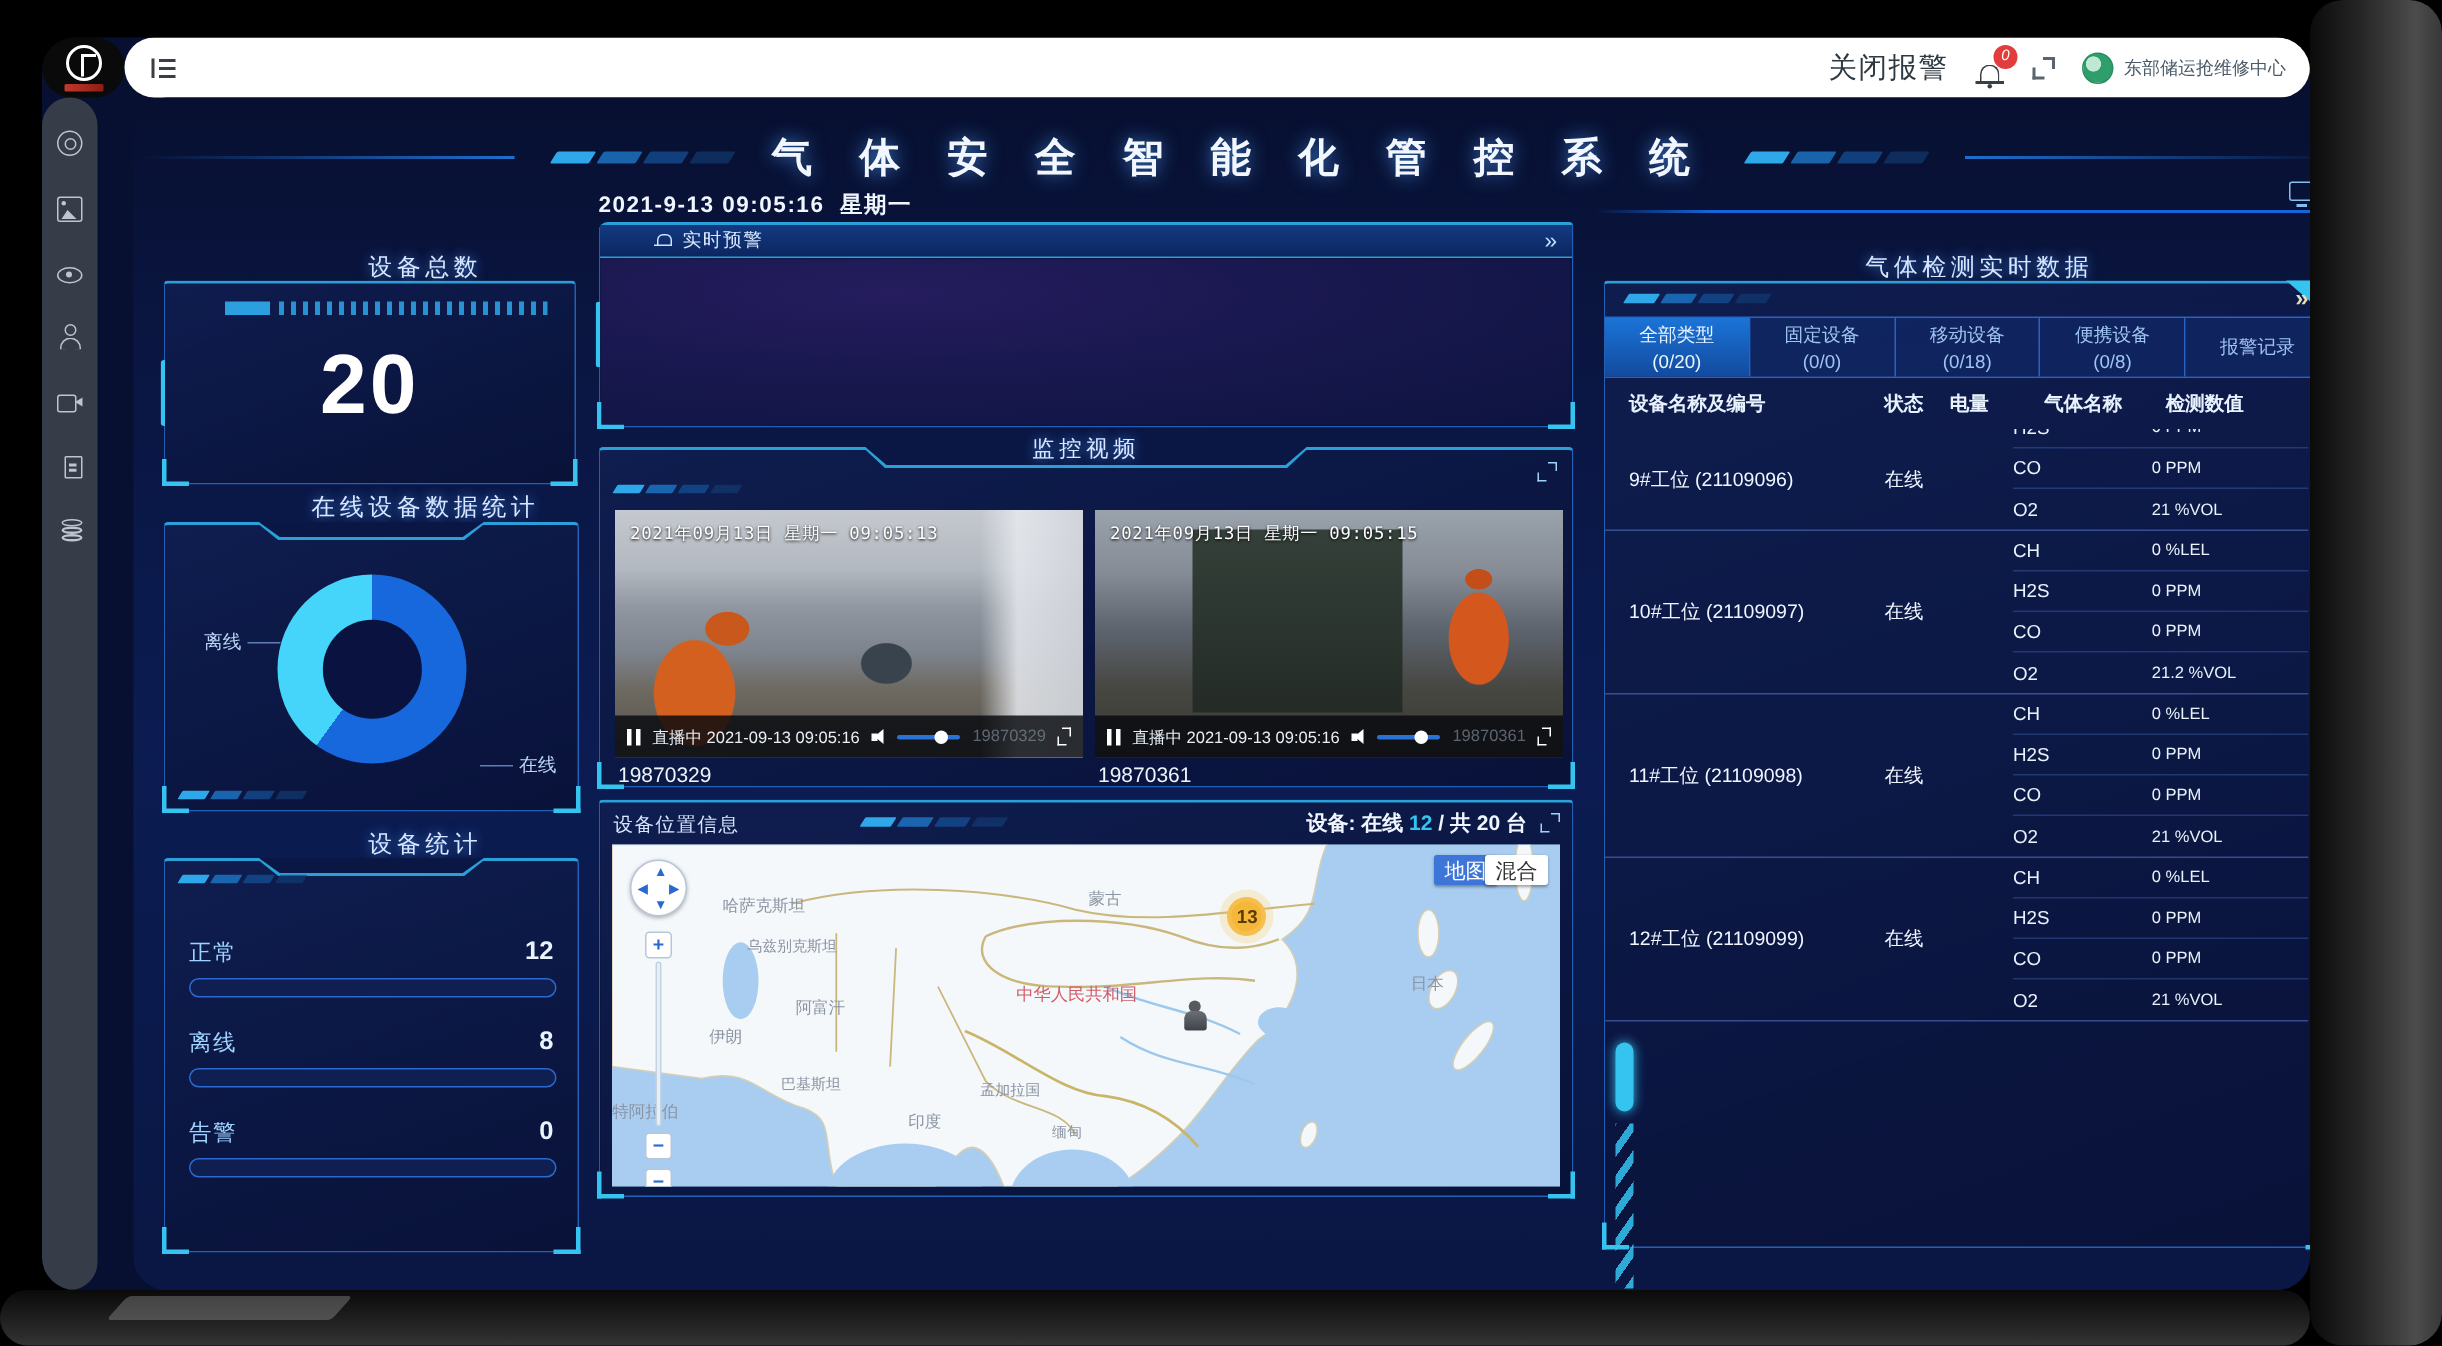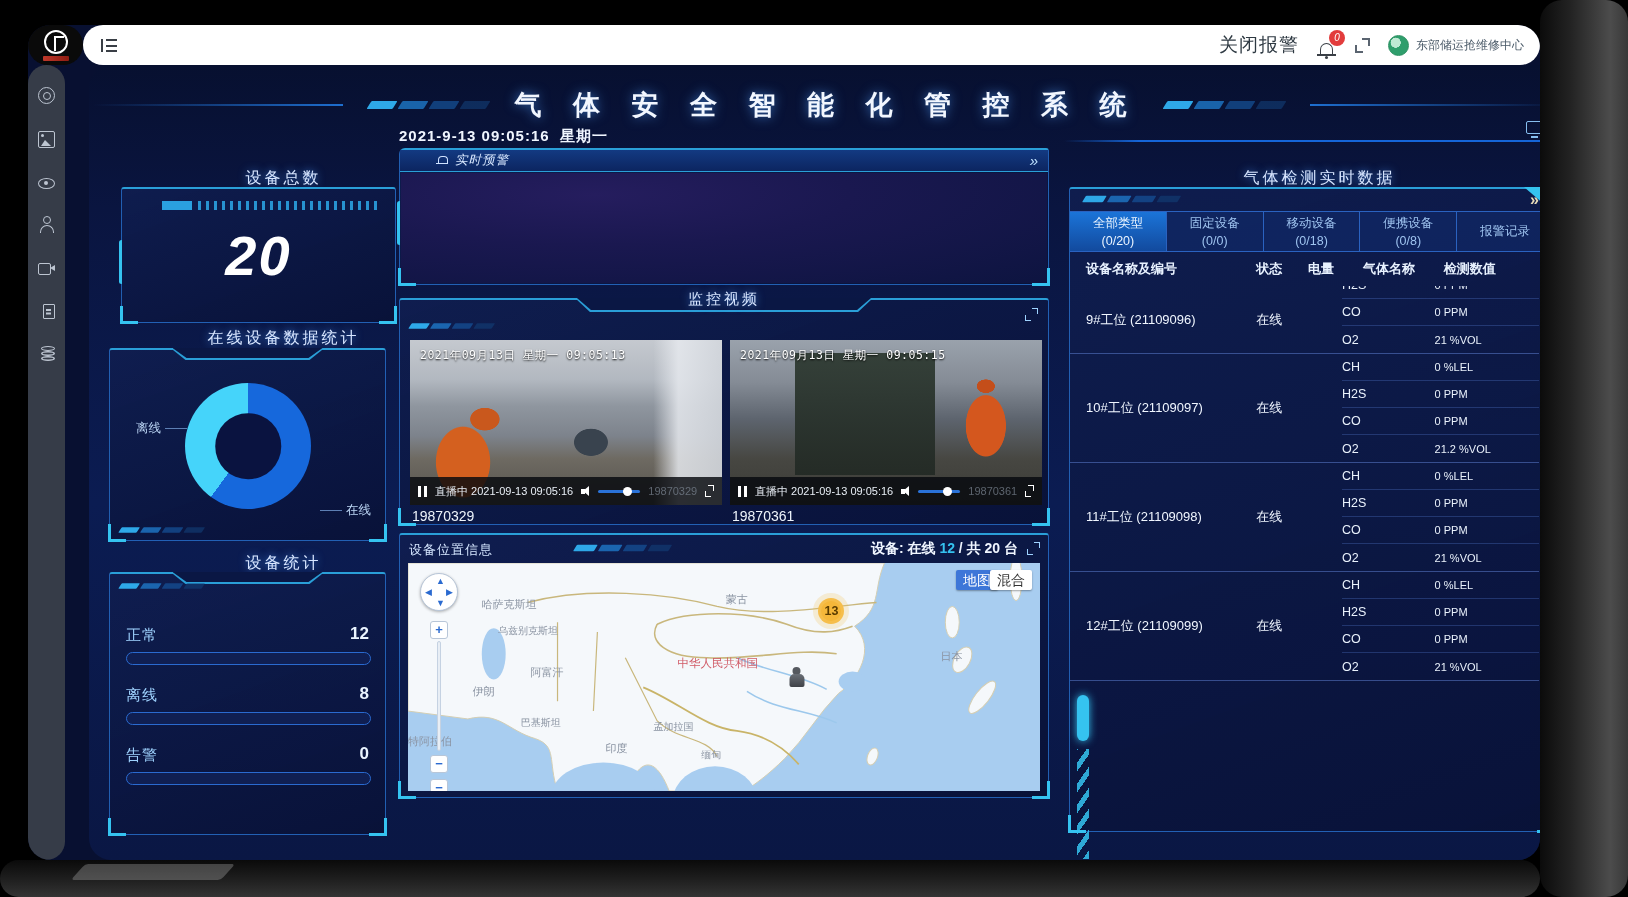--- a/index.html
+++ b/index.html
@@ -171,21 +171,21 @@
   .map-type-btn.hyb { right:8px; background:#fff; color:#333; }
 
   
   .corner-tri { position:absolute; right:-1px; top:-2px; width:0; height:0; border-top:26px solid #35c3f0; border-left:30px solid transparent; }
   .panel-more { position:absolute; right:14px; top:2px; color:#e9dcb8; font-size:16px; font-weight:bold; cursor:pointer; z-index:3; }
   .tabs { position:absolute; left:0; right:0; top:22px; height:41px; display:flex; border-top:1px solid #2a62c0; border-bottom:1px solid #2a62c0; }
   .tab { flex:1; border-right:1px solid #2a62c0; display:flex; flex-direction:column; align-items:center; justify-content:center; gap:2px; color:#9fc4f0; font-size:12.5px; background:rgba(18,48,120,.45); cursor:pointer; }
   .tab:last-child { border-right:none; }
   .tab.active { background:linear-gradient(180deg,#1b74d8,#124a9e); color:#eaf4ff; }
   .thead { position:absolute; left:0; right:14px; top:63px; height:34px; display:flex; align-items:center; color:#e8f2ff; font-size:13px; font-weight:bold; }
-  .c-name { width:36%; padding-left:16px; } .c-status { width:13%; text-align:center; } .c-batt { width:9%; text-align:center; }
+  .c-name { width:36%; padding-left:16px; } .c-status { width:13%; text-align:center; } .c-batt { width:9%; text-align:left; }
   .c-gas { width:20%; text-align:center; } .c-val { width:22%; text-align:left; padding-left:8px; }
   .tbody { position:absolute; left:0; right:14px; top:97px; bottom:0; overflow:hidden; }
   .tgroup { display:flex; border-bottom:1px solid rgba(120,160,255,.40); }
   .tgroup .gname { width:36%; padding-left:16px; display:flex; align-items:center; color:#f0f6ff; font-size:13px; }
   .tgroup .gstatus { width:13%; display:flex; align-items:center; justify-content:center; color:#f0f6ff; font-size:13px; }
   .tgroup .gbatt { width:9%; }
   .tgroup .gases { width:42%; display:flex; flex-direction:column; }
   .grow { height:27px; display:flex; align-items:center; border-bottom:1px solid rgba(90,130,220,.30); }
   .grow:last-child { border-bottom:none; }
   .grow .gn { width:47%; color:#eaf2fc; font-size:12.5px; }
@@ -254,21 +254,21 @@
           <b></b>
           <b></b>
           <b></b>
         </span>
       <span class="hline r"></span>
     </div>
     <span class="monitor-ic"></span>
     <span class="top-blue-line"></span>
 
     <div class="panel-title" style="left:-543px; top:103px;">设备总数</div>
-    <div class="tech" style="left:32px; top:122px; width:275px; height:136px;font-style:italic;">
+    <div class="tech" style="left:20px; top:122px; width:275px; height:136px;">
       <span class="deco-stripes"></span>
       <span class="bracket-l"></span>
       <div class="stat-number" style="top:34px;">20</div>
     </div>
 
     <div class="panel-title" style="left:-543px; top:263px;">在线设备数据统计</div>
     <div class="tech" style="left:20px; top:283px; width:277px; height:193px;">
       <span class="notch">
           <i></i>
         </span>
@@ -309,21 +309,21 @@
 
       <span class="bar-row-label" style="left:16px; top:172px;">告警</span>
       <span class="bar-row-val" style="right:16px; top:170px;">0</span>
       <span class="bar-track" style="left:16px; top:198px;"><span class="bar-fill" style="width:0%;"></span></span>
     </div>
 
     <div class="datetime">
       <span>2021-9-13 09:05:16</span>&nbsp;&nbsp;<span>星期一</span>
     </div>
 
-    <div class="tech" style="left:310px; top:83px; width:650px; height:137px; border-radius:6px 3px 3px 3px;font-style:italic;">
+    <div class="tech" style="left:310px; top:83px; width:650px; height:137px; border-radius:6px 3px 3px 3px;">
       <div class="warn-header">
         <span class="warn-bell"></span>
         <span class="warn-title">实时预警</span>
         <span class="warn-more">»</span>
       </div>
       <div class="warn-body"></div>
       <span class="bracket-l"></span>
     </div>
 
     <div class="tech" style="left:310px; top:233px; width:650px; height:227px;">

